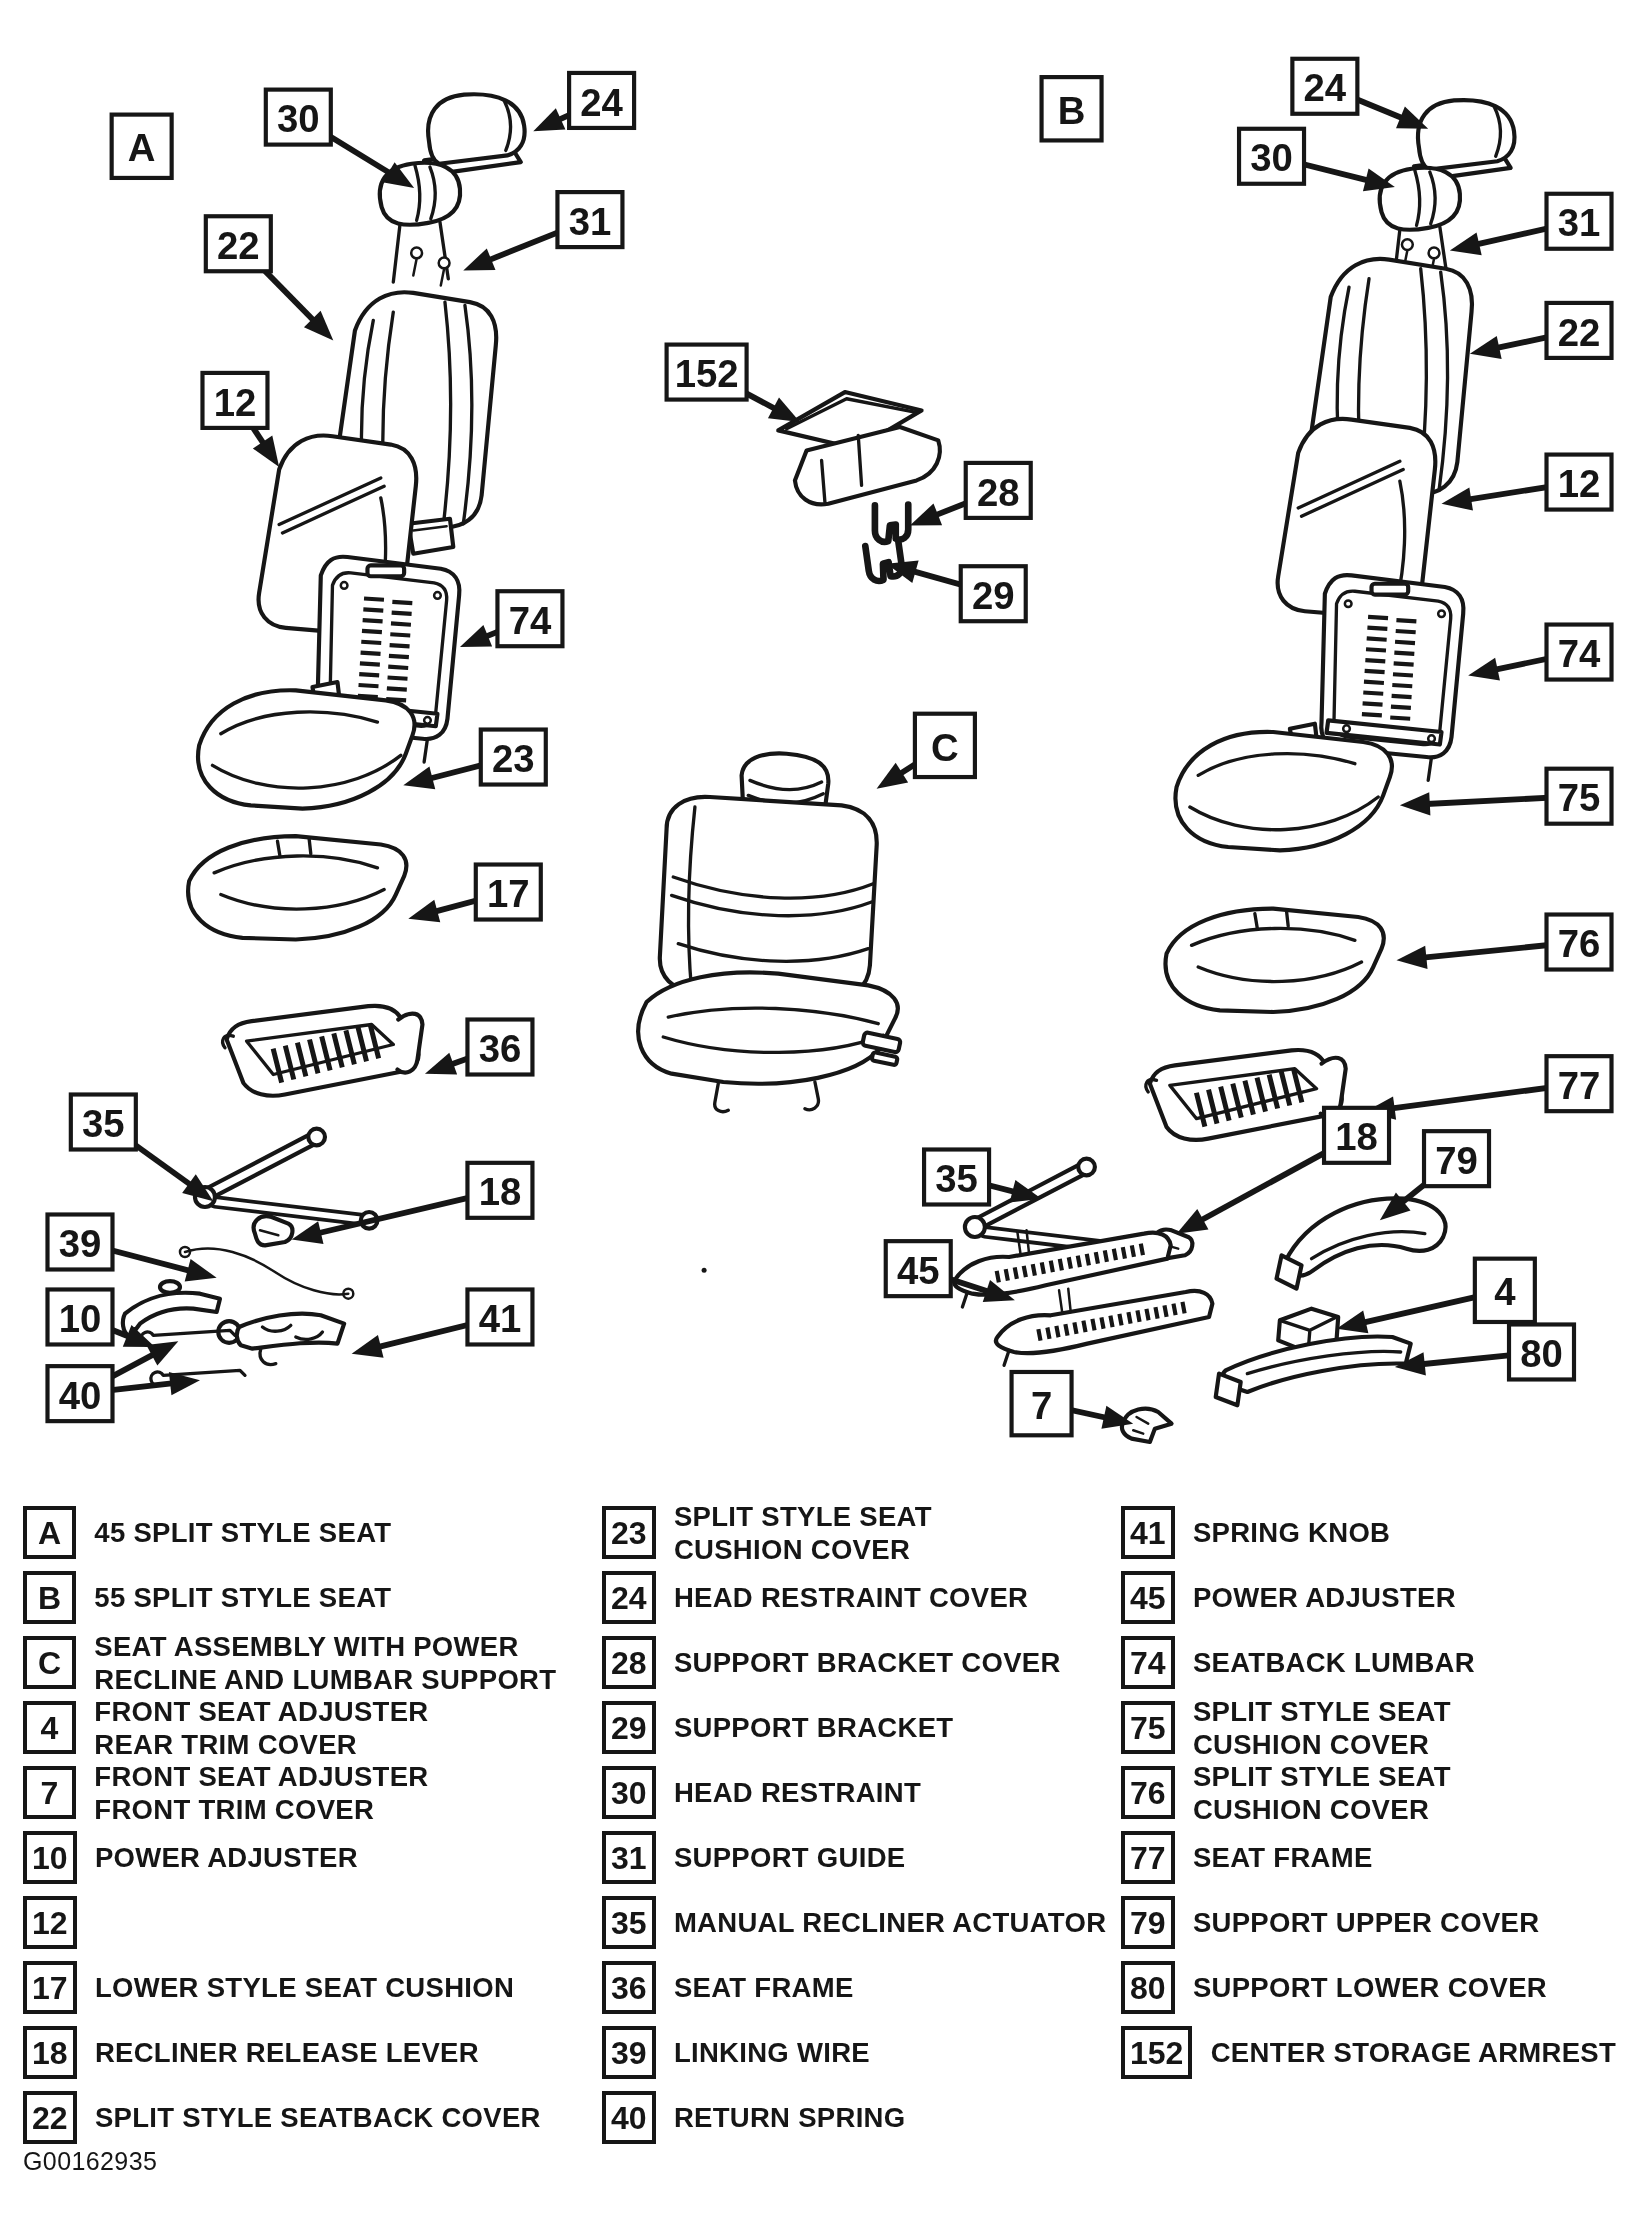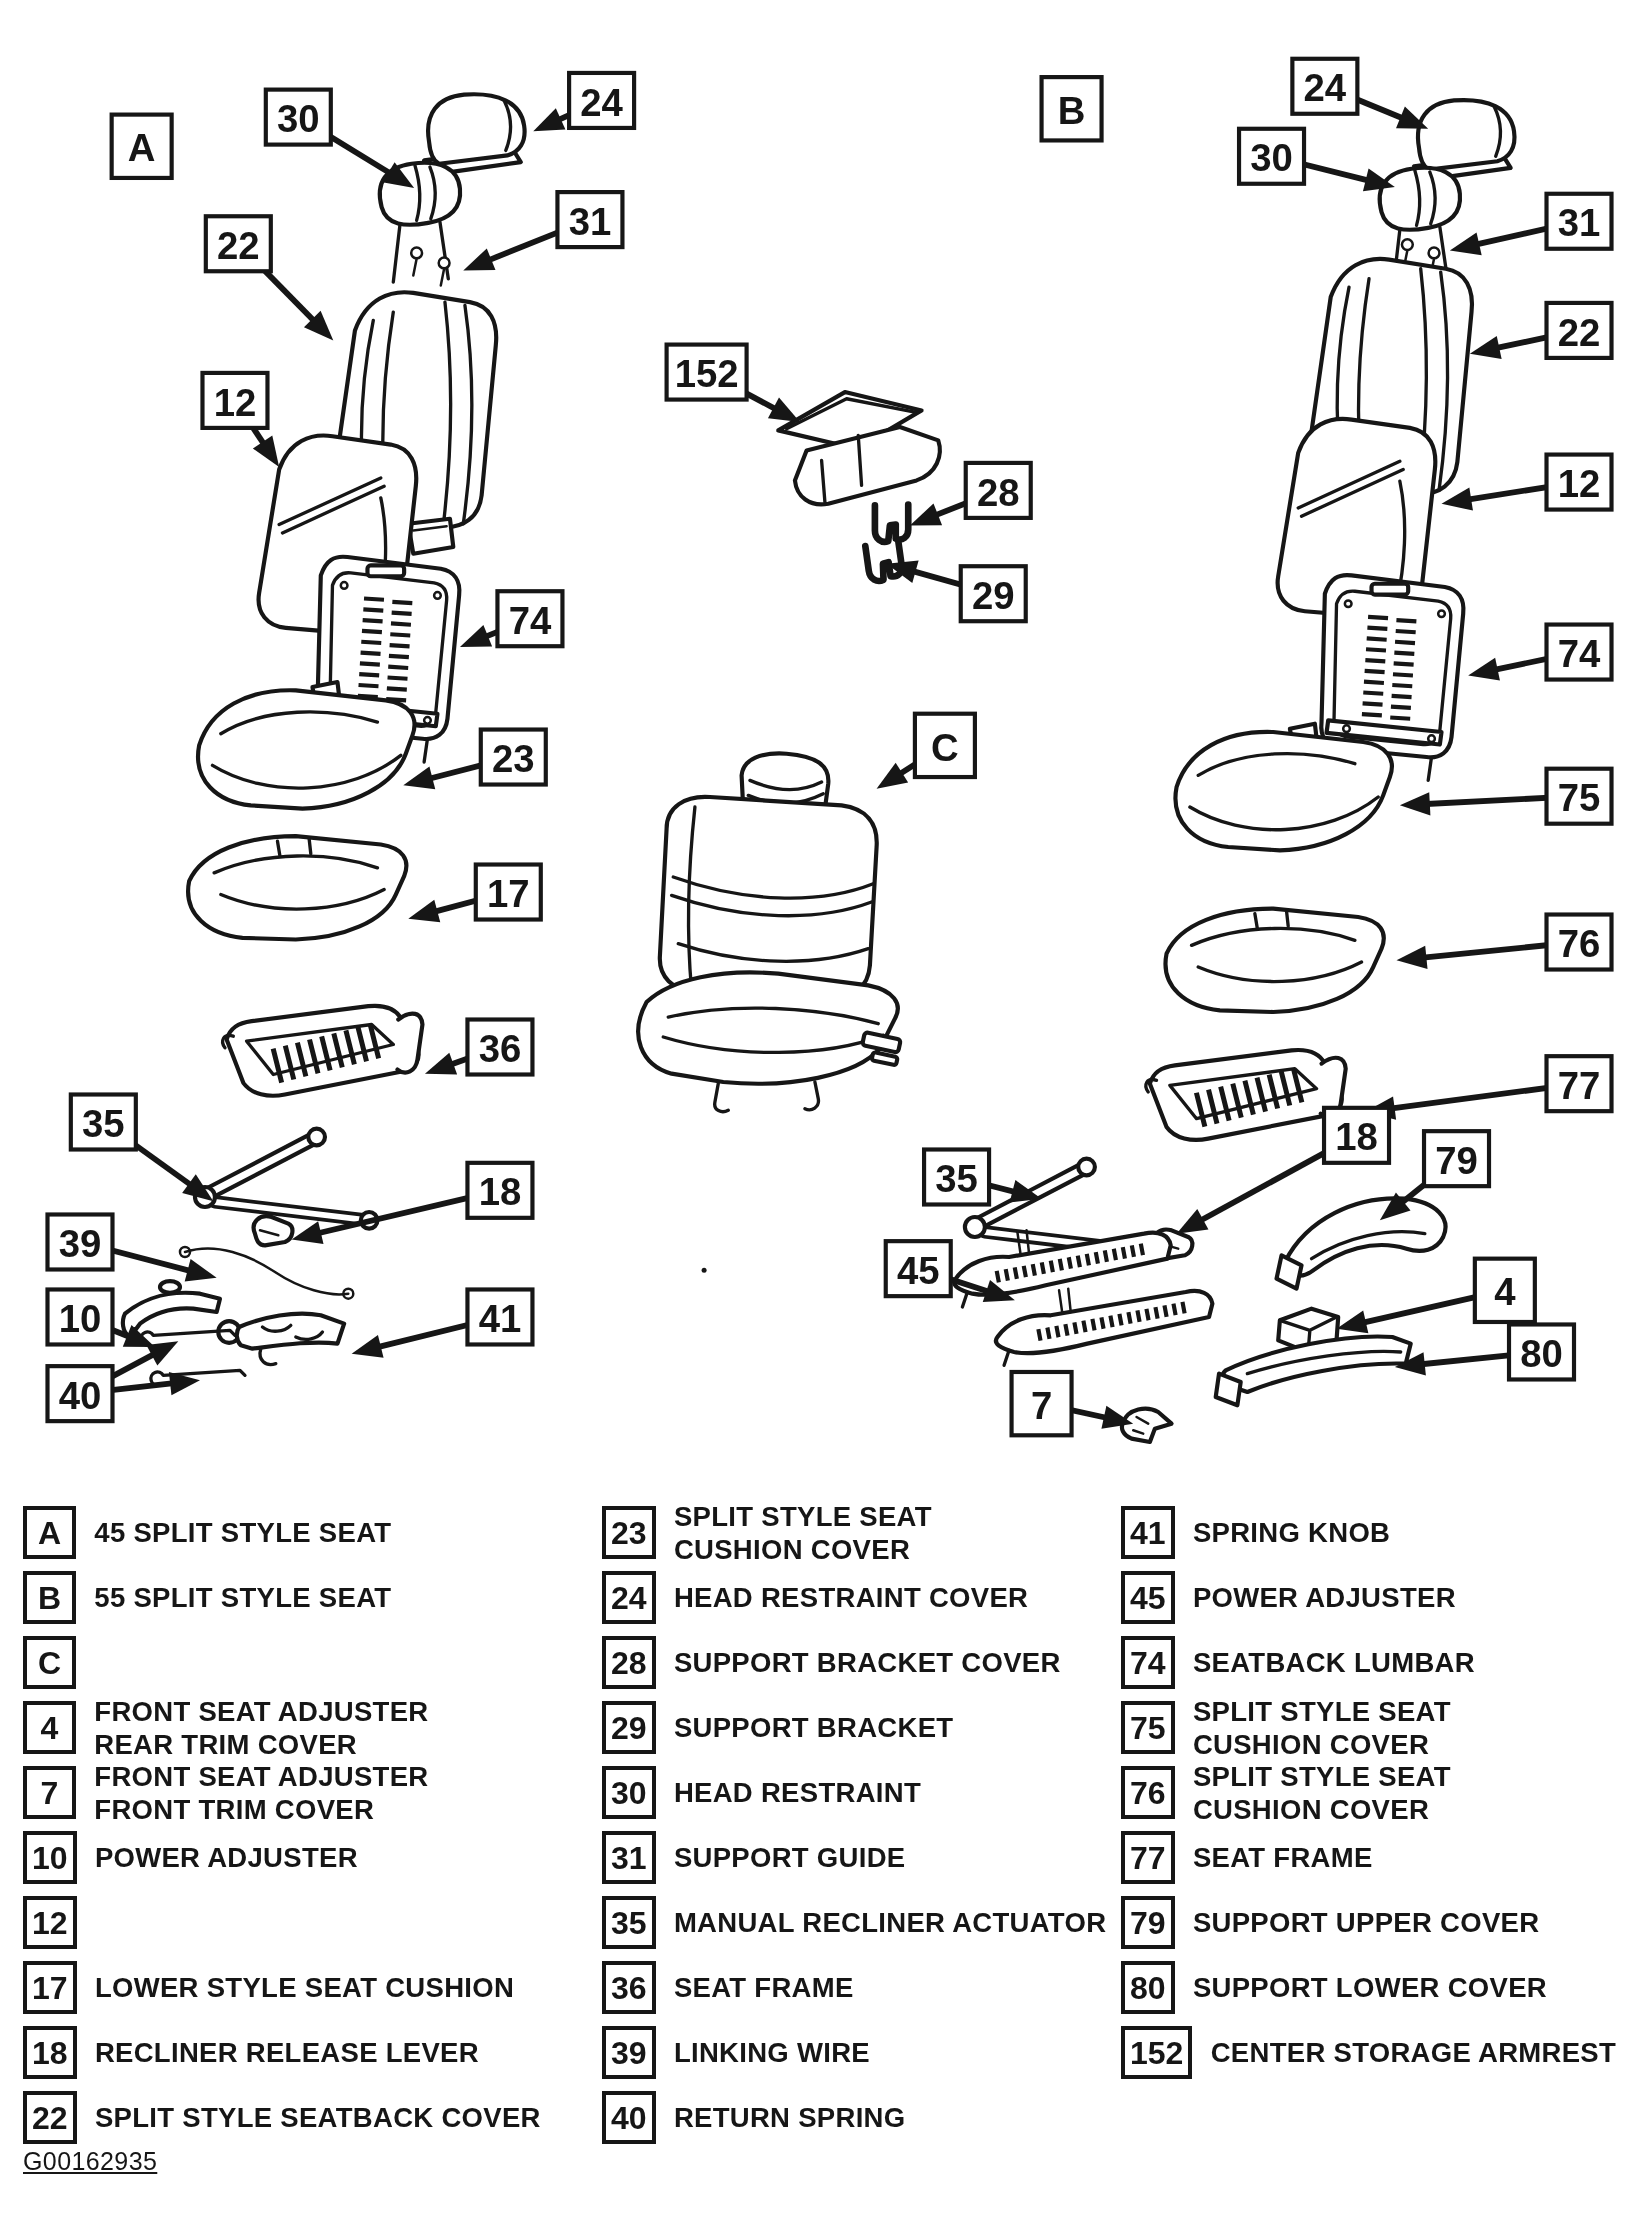--- a/index.html
+++ b/index.html
@@ -27,21 +27,21 @@
   .lg-col-1{left:23px;width:554px;}
   .lg-col-2{left:602px;width:513px;}
   .lg-col-3{left:1121px;width:513px;}
   .lg-row{height:65px;display:flex;align-items:center;gap:18.3px;}
   .lg-key{box-sizing:border-box;min-width:53px;height:53px;padding:0 5px;
           border:4.2px solid var(--ink);display:flex;align-items:center;justify-content:center;
           font:700 32px/1 "Liberation Sans",sans-serif;color:var(--ink);background:var(--paper);}
   .lg-label{font:700 27.5px/33px "Liberation Sans",sans-serif;color:var(--ink);
             white-space:pre-line;letter-spacing:0.3px;}
   .figure-code{position:absolute;left:23px;top:2147px;
-               font:400 25px "Liberation Sans",sans-serif;color:var(--ink);letter-spacing:0.4px;text-decoration:underline;}
+               font:400 25px "Liberation Sans",sans-serif;color:var(--ink);letter-spacing:0.4px;}
 </style>
 </head>
 <body>
 
 <div class="page">
 
   <svg id="art" viewBox="0 0 1973 2686">
     <defs>
       <g id="hrcov">
         <path class="p" d="M4 84 L110 70 L120 86 L14 101 Z"></path>
@@ -460,20 +460,22 @@
         <div class="lg-row">
           <span class="lg-key">A</span>
           <span class="lg-label">45 SPLIT STYLE SEAT</span>
         </div>
         <div class="lg-row">
           <span class="lg-key">B</span>
           <span class="lg-label">55 SPLIT STYLE SEAT</span>
         </div>
         <div class="lg-row">
           <span class="lg-key">C</span>
+          <span class="lg-label">SEAT ASSEMBLY WITH POWER
+RECLINE AND LUMBAR SUPPORT</span>
         </div>
         <div class="lg-row">
           <span class="lg-key">4</span>
           <span class="lg-label">FRONT SEAT ADJUSTER
 REAR TRIM COVER</span>
         </div>
         <div class="lg-row">
           <span class="lg-key">7</span>
           <span class="lg-label">FRONT SEAT ADJUSTER
 FRONT TRIM COVER</span>

